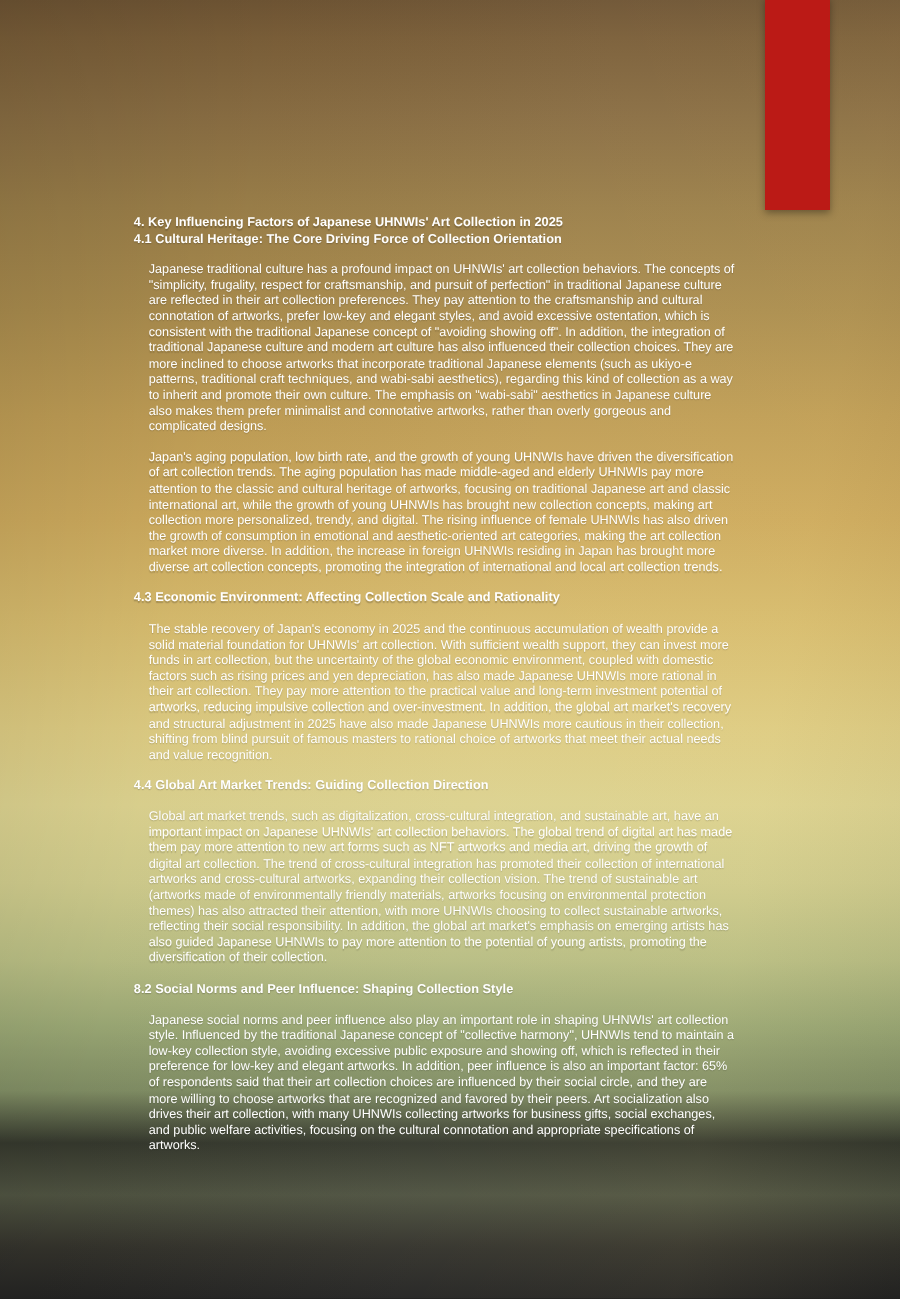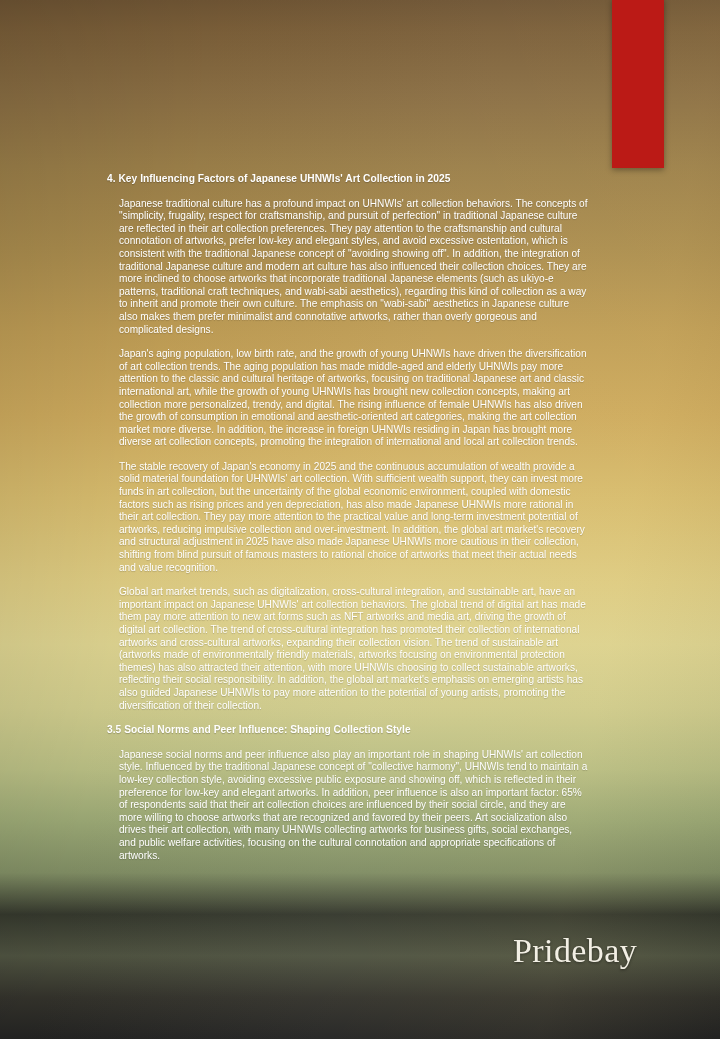--- a/index.html
+++ b/index.html
@@ -104,37 +104,39 @@
 
   <div id="redbar"></div>
 
   <div id="content">
 
     <div class="sec">
       <div class="h-major">4.  Key Influencing Factors of Japanese UHNWIs' Art Collection in 2025</div>
     </div>
 
     <div class="sec">
+      <div class="h-sub">4.1  Cultural Heritage: The Core Driving Force of Collection Orientation</div>
       <p class="body">Japanese traditional culture has a profound impact on UHNWIs' art collection behaviors. The concepts of "simplicity, frugality, respect for craftsmanship, and pursuit of perfection" in traditional Japanese culture are reflected in their art collection preferences. They pay attention to the craftsmanship and cultural connotation of artworks, prefer low-key and elegant styles, and avoid excessive ostentation, which is consistent with the traditional Japanese concept of "avoiding showing off". In addition, the integration of traditional Japanese culture and modern art culture has also influenced their collection choices. They are more inclined to choose artworks that incorporate traditional Japanese elements (such as ukiyo-e patterns, traditional craft techniques, and wabi-sabi aesthetics), regarding this kind of collection as a way to inherit and promote their own culture. The emphasis on "wabi-sabi" aesthetics in Japanese culture also makes them prefer minimalist and connotative artworks, rather than overly gorgeous and complicated designs.</p>
     </div>
 
     <div class="sec">
       <p class="body">Japan's aging population, low birth rate, and the growth of young UHNWIs have driven the diversification of art collection trends. The aging population has made middle-aged and elderly UHNWIs pay more attention to the classic and cultural heritage of artworks, focusing on traditional Japanese art and classic international art, while the growth of young UHNWIs has brought new collection concepts, making art collection more personalized, trendy, and digital. The rising influence of female UHNWIs has also driven the growth of consumption in emotional and aesthetic-oriented art categories, making the art collection market more diverse. In addition, the increase in foreign UHNWIs residing in Japan has brought more diverse art collection concepts, promoting the integration of international and local art collection trends.</p>
     </div>
 
     <div class="sec">
+      <div class="h-sub">4.3 Economic Environment: Affecting Collection Scale and Rationality</div>
       <p class="body">The stable recovery of Japan's economy in 2025 and the continuous accumulation of wealth provide a solid material foundation for UHNWIs' art collection. With sufficient wealth support, they can invest more funds in art collection, but the uncertainty of the global economic environment, coupled with domestic factors such as rising prices and yen depreciation, has also made Japanese UHNWIs more rational in their art collection. They pay more attention to the practical value and long-term investment potential of artworks, reducing impulsive collection and over-investment. In addition, the global art market's recovery and structural adjustment in 2025 have also made Japanese UHNWIs more cautious in their collection, shifting from blind pursuit of famous masters to rational choice of artworks that meet their actual needs and value recognition.</p>
     </div>
 
     <div class="sec">
+      <div class="h-sub">4.4 Global Art Market Trends: Guiding Collection Direction</div>
       <p class="body">Global art market trends, such as digitalization, cross-cultural integration, and sustainable art, have an important impact on Japanese UHNWIs' art collection behaviors. The global trend of digital art has made them pay more attention to new art forms such as NFT artworks and media art, driving the growth of digital art collection. The trend of cross-cultural integration has promoted their collection of international artworks and cross-cultural artworks, expanding their collection vision. The trend of sustainable art (artworks made of environmentally friendly materials, artworks focusing on environmental protection themes) has also attracted their attention, with more UHNWIs choosing to collect sustainable artworks, reflecting their social responsibility. In addition, the global art market's emphasis on emerging artists has also guided Japanese UHNWIs to pay more attention to the potential of young artists, promoting the diversification of their collection.</p>
     </div>
 
     <div class="sec">
-      <div class="h-sub">3.5 Social Norms and Peer Influence: Shaping Collection Style</div>
+      <div class="h-sub">8.2 Social Norms and Peer Influence: Shaping Collection Style</div>
       <p class="body">Japanese social norms and peer influence also play an important role in shaping UHNWIs' art collection style. Influenced by the traditional Japanese concept of "collective harmony", UHNWIs tend to maintain a low-key collection style, avoiding excessive public exposure and showing off, which is reflected in their preference for low-key and elegant artworks. In addition, peer influence is also an important factor: 65% of respondents said that their art collection choices are influenced by their social circle, and they are more willing to choose artworks that are recognized and favored by their peers. Art socialization also drives their art collection, with many UHNWIs collecting artworks for business gifts, social exchanges, and public welfare activities, focusing on the cultural connotation and appropriate specifications of artworks.</p>
     </div>
 
   </div>
 
-  <div id="logo">Pridebay</div>
 
 </div>
 
 </body></html>

